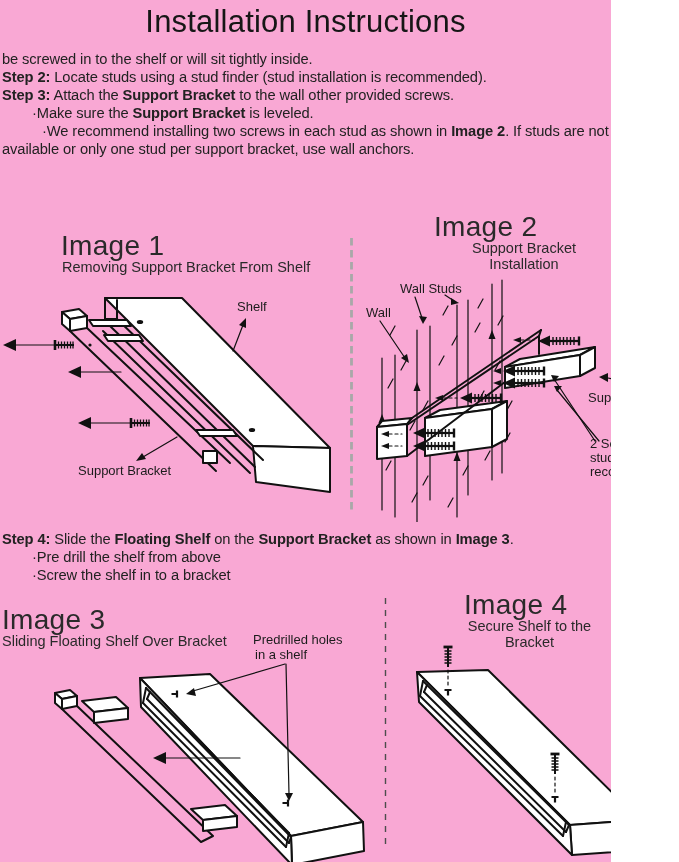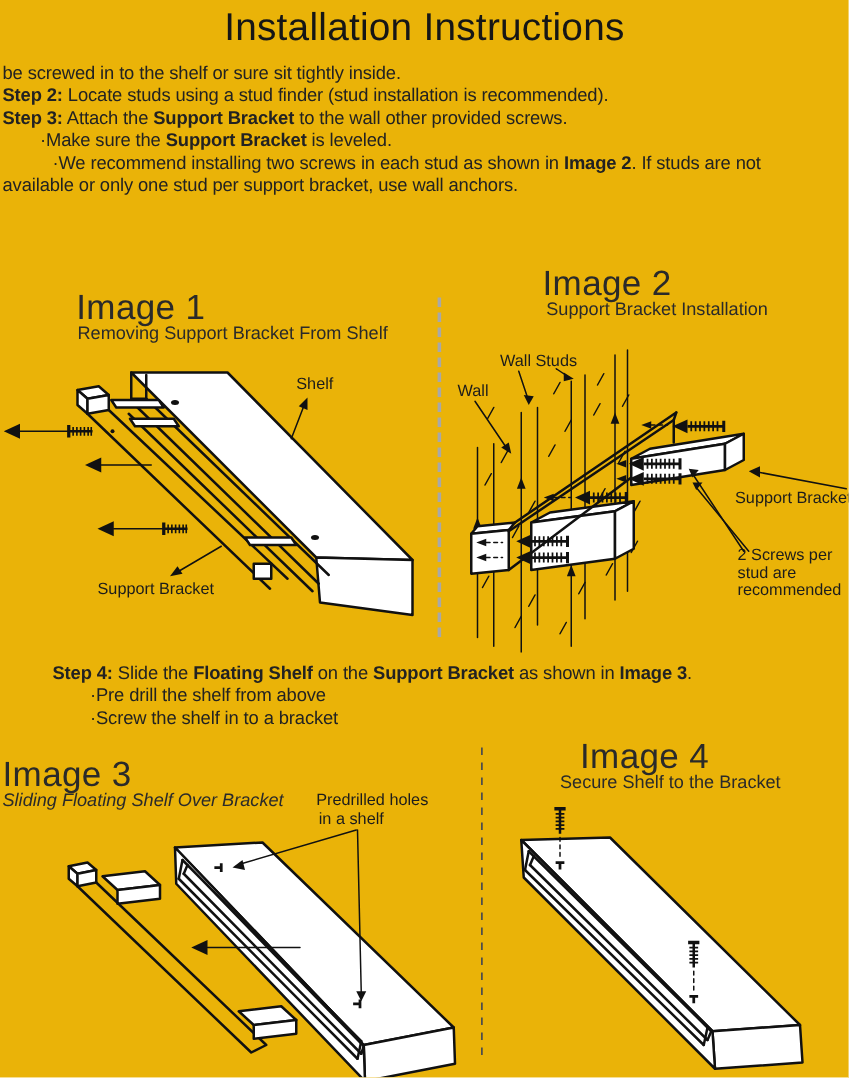--- a/index.html
+++ b/index.html
@@ -1,65 +1,65 @@
 <!DOCTYPE html>
 <html><head>
 <meta charset="utf-8">
 <style>
   html,body{margin:0;padding:0;background:#fff;}
-  .page{position:relative;width:679px;height:862px;background:#eab308;overflow:hidden;
+  .page{position:relative;width:611px;height:862px;background:#f9a8d4;overflow:hidden;
         font-family:"Liberation Sans", sans-serif;color:#1f1f1f;}
   .title{position:absolute;left:0;right:0;top:4px;margin:0;text-align:center;
          font-size:31px;font-weight:400;letter-spacing:.2px;color:#161616;}
   .steps{position:absolute;left:2px;font-size:14.7px;line-height:18px;
          letter-spacing:-.1px;color:#222;}
   .sline{white-space:nowrap;}
   .sline .b{font-weight:bold;}
   .ind1{padding-left:30px;}
   .ind2{padding-left:40px;}
   #steps-top{top:50px;}
-  #steps-bottom{top:530px;margin-left:40px;}
+  #steps-bottom{top:530px;}
   .fig-head{position:absolute;margin:0;font-size:28px;font-weight:400;color:#2a2a2a;letter-spacing:.3px;}
   .fig-sub{position:absolute;margin:0;font-size:14.5px;font-weight:400;color:#2a2a2a;text-align:center;}
   .diagram{position:absolute;}
   .lines{stroke:#111;fill:none;stroke-width:2;stroke-linecap:round;stroke-linejoin:round;}
   .thin{stroke:#111;fill:none;stroke-width:1.2;stroke-linecap:round;}
   .fillk{fill:#111;stroke:none;}
   .wfill{fill:#fff;}
   .dlabel{font-family:"Liberation Sans", sans-serif;font-size:13px;fill:#1c1c1c;}
 </style>
 </head>
 <body>
 
 <div class="page">
 
   <h1 class="title">Installation Instructions</h1>
 
   <div id="steps-top" class="steps">
-      <div class="sline"><span>be screwed in to the shelf or sure sit tightly inside.</span></div>
+      <div class="sline"><span>be screwed in to the shelf or will sit tightly inside.</span></div>
       <div class="sline"><span class="b">Step 2:</span><span> Locate studs using a stud finder (stud installation is recommended).</span></div>
       <div class="sline"><span class="b">Step 3:</span><span> Attach the </span><span class="b">Support Bracket</span><span> to the wall other provided screws.</span></div>
       <div class="sline ind1"><span>·Make sure the </span><span class="b">Support Bracket</span><span> is leveled.</span></div>
       <div class="sline ind2"><span>·We recommend installing two screws in each stud as shown in </span><span class="b">Image 2</span><span>. If studs are not</span></div>
       <div class="sline"><span>available or only one stud per support bracket, use wall anchors.</span></div>
     </div>
   <div id="steps-bottom" class="steps">
       <div class="sline"><span class="b">Step 4:</span><span> Slide the </span><span class="b">Floating Shelf</span><span> on the </span><span class="b">Support Bracket</span><span> as shown in </span><span class="b">Image 3</span><span>.</span></div>
       <div class="sline ind1"><span>·Pre drill the shelf from above</span></div>
       <div class="sline ind1"><span>·Screw the shelf in to a bracket</span></div>
     </div>
 
   <p class="fig-head" style="left:61px;top:230px;">Image 1</p>
   <p class="fig-sub" style="left:62px;top:259px;">Removing Support Bracket From Shelf</p>
 
   <p class="fig-head" style="left:434px;top:211px;">Image 2</p>
   <p class="fig-sub" style="left:437px;top:240px;">Support Bracket Installation</p>
 
   <p class="fig-head" style="left:2px;top:604px;">Image 3</p>
-  <p class="fig-sub" style="left:2px;top:633px;font-style:italic;">Sliding Floating Shelf Over Bracket</p>
+  <p class="fig-sub" style="left:2px;top:633px;">Sliding Floating Shelf Over Bracket</p>
 
   <p class="fig-head" style="left:464px;top:589px;">Image 4</p>
   <p class="fig-sub" style="left:448px;top:618px;">Secure Shelf to the Bracket</p>
 
   <svg class="diagram" style="left:348px;top:236px;" width="7" height="280">
     <line x1="3.5" y1="2" x2="3.5" y2="278" stroke-width="2.8" stroke-dasharray="7.5 4.5" stroke="#a8a8a8"></line>
   </svg>
   <svg class="diagram" style="left:383px;top:596px;" width="5" height="254">
     <line x1="2.5" y1="2" x2="2.5" y2="252" stroke-width="1.4" stroke-dasharray="6 6" stroke="#4d4d4d"></line>
   </svg>

